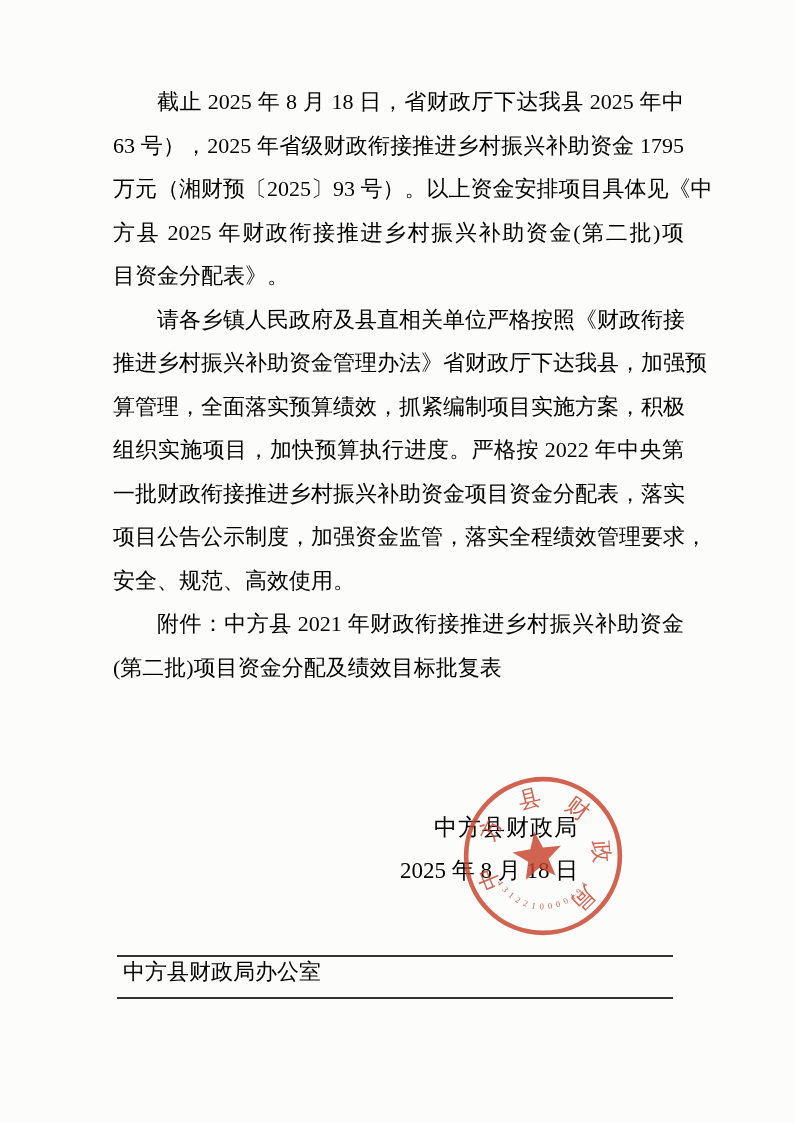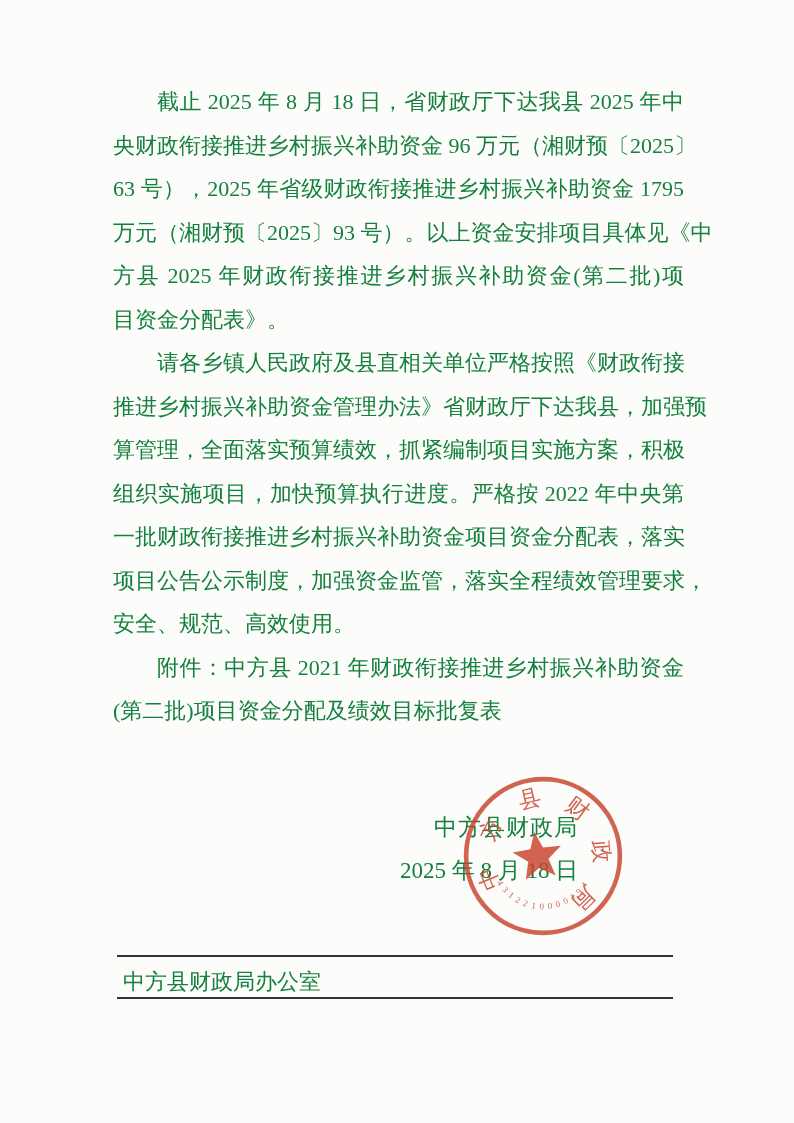--- a/index.html
+++ b/index.html
@@ -3,21 +3,21 @@
 <meta charset="utf-8">
 <style>
   * { margin: 0; padding: 0; box-sizing: border-box; }
   html, body { width: 794px; height: 1123px; }
   body { background: #e9e9e9; }
   .page {
     position: relative;
     width: 794px; height: 1123px;
     background: #fcfcfa;
     font-family: "Liberation Serif", "DejaVu Serif", serif;
-    color: #15803d;
+    color: #000000;
     overflow: hidden;
   }
   .body-block {
     position: absolute;
     left: 113px; top: 80px; width: 571px;
     font-size: 22px;
     line-height: 43.5px;
   }
   .tline {
     height: 43.5px;
@@ -39,34 +39,33 @@
     position: absolute; left: 461px; top: 774px;
     width: 164px; height: 164px;
     opacity: 0.82;
     pointer-events: none;
   }
   .seal text { font-family: "Liberation Serif", "DejaVu Serif", serif; }
   .footer {
     position: absolute; left: 117px; top: 955px; width: 556px; height: 44px;
     border-top: 2px solid #333333;
     border-bottom: 2px solid #333333;
-    display: flex; align-items: flex-end; justify-content: space-between;
+    display: flex; align-items: flex-start; justify-content: space-between;
     font-size: 22px;
     padding: 0 5px 0 6px;
     white-space: nowrap;
   }
 </style>
 </head>
 <body>
 
 <div class="page">
 
   <div class="body-block">
     <div class="tline indent">截止 2025 年 8 月 18 日，省财政厅下达我县 2025 年中</div>
-    <div class="tline">央财政衔接推进乡村振兴补助资金 96 万元（湘财预〔2025〕</div>
     <div class="tline">63 号），2025 年省级财政衔接推进乡村振兴补助资金 1795</div>
     <div class="tline">万元（湘财预〔2025〕93 号）。以上资金安排项目具体见《中</div>
     <div class="tline">方县 2025 年财政衔接推进乡村振兴补助资金(第二批)项</div>
     <div class="tline pend">目资金分配表》。</div>
 
     <div class="tline indent">请各乡镇人民政府及县直相关单位严格按照《财政衔接</div>
     <div class="tline">推进乡村振兴补助资金管理办法》省财政厅下达我县，加强预</div>
     <div class="tline">算管理，全面落实预算绩效，抓紧编制项目实施方案，积极</div>
     <div class="tline">组织实施项目，加快预算执行进度。严格按 2022 年中央第</div>
     <div class="tline">一批财政衔接推进乡村振兴补助资金项目资金分配表，落实</div>

